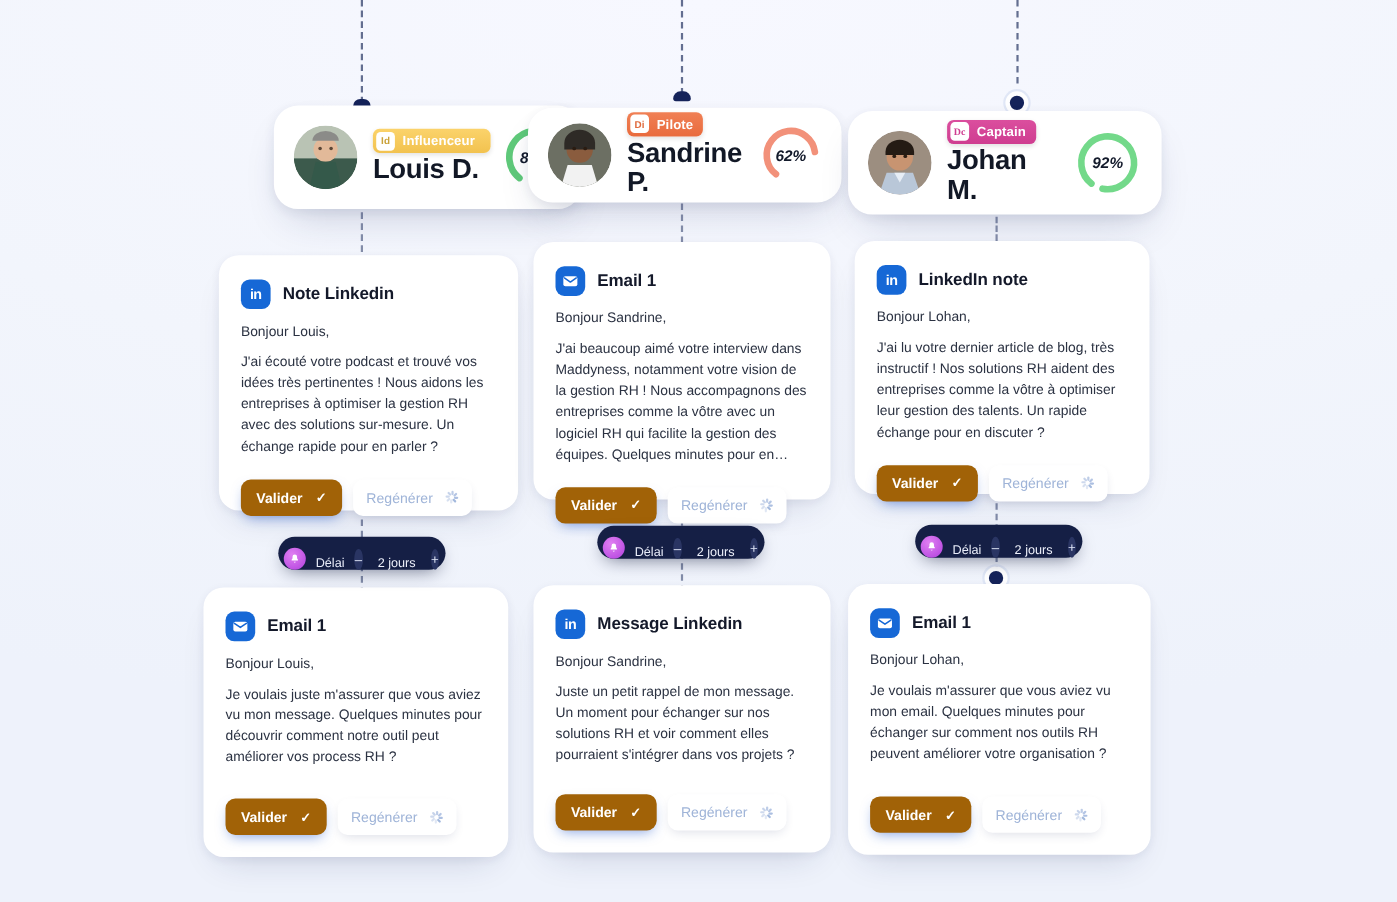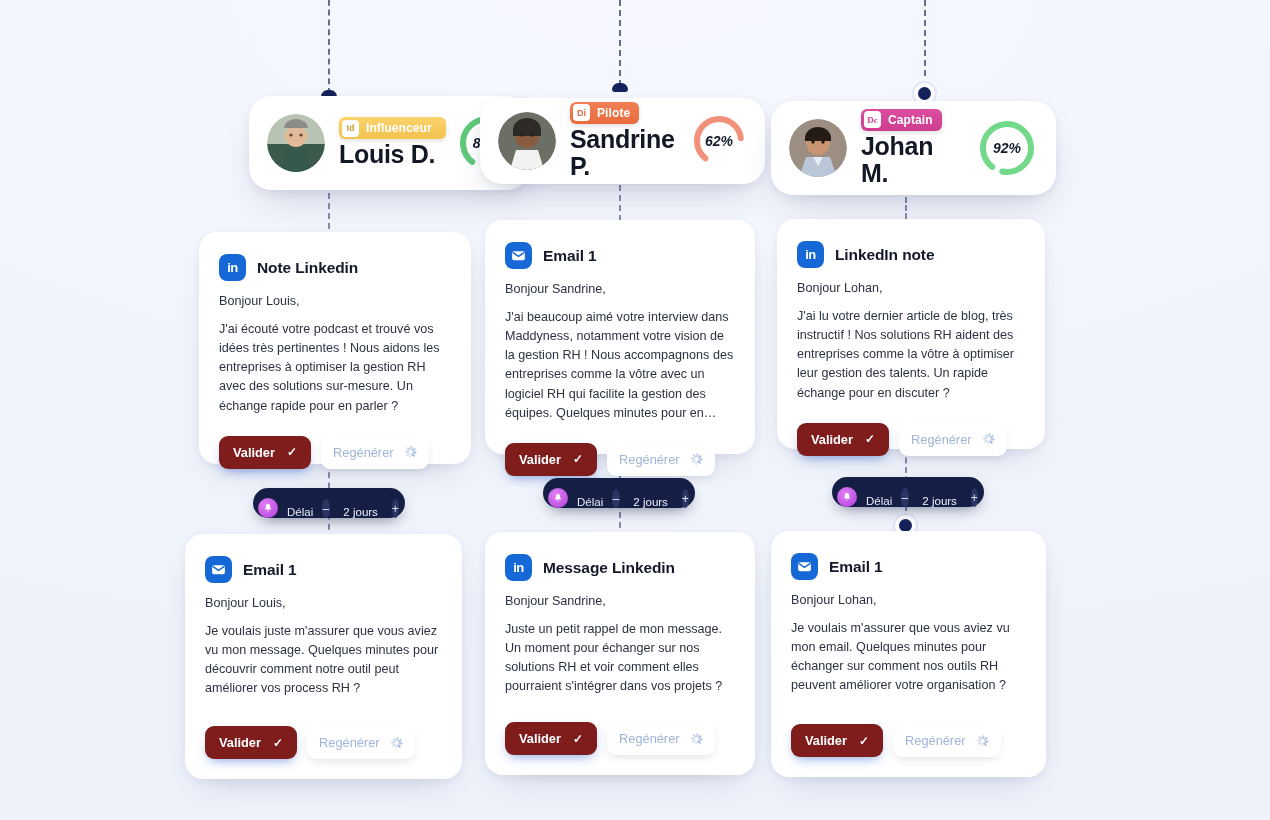--- a/index.html
+++ b/index.html
@@ -188,21 +188,21 @@
   .msg-actions {
     display: flex;
     align-items: center;
     gap: 10px;
     margin-top: 20px;
   }
   .btn-valider {
     display: inline-flex;
     align-items: center;
     gap: 12px;
-    background: #7f1d1d;
+    background: #a16207;
     color: #fff;
     font-size: 12.8px;
     font-weight: 600;
     border: none;
     border-radius: 9px;
     padding: 9px 14px;
     cursor: pointer;
     box-shadow: 0 5px 12px -4px rgba(26,81,201,.55);
   }
   .btn-valider .check { font-size: 12px; }

